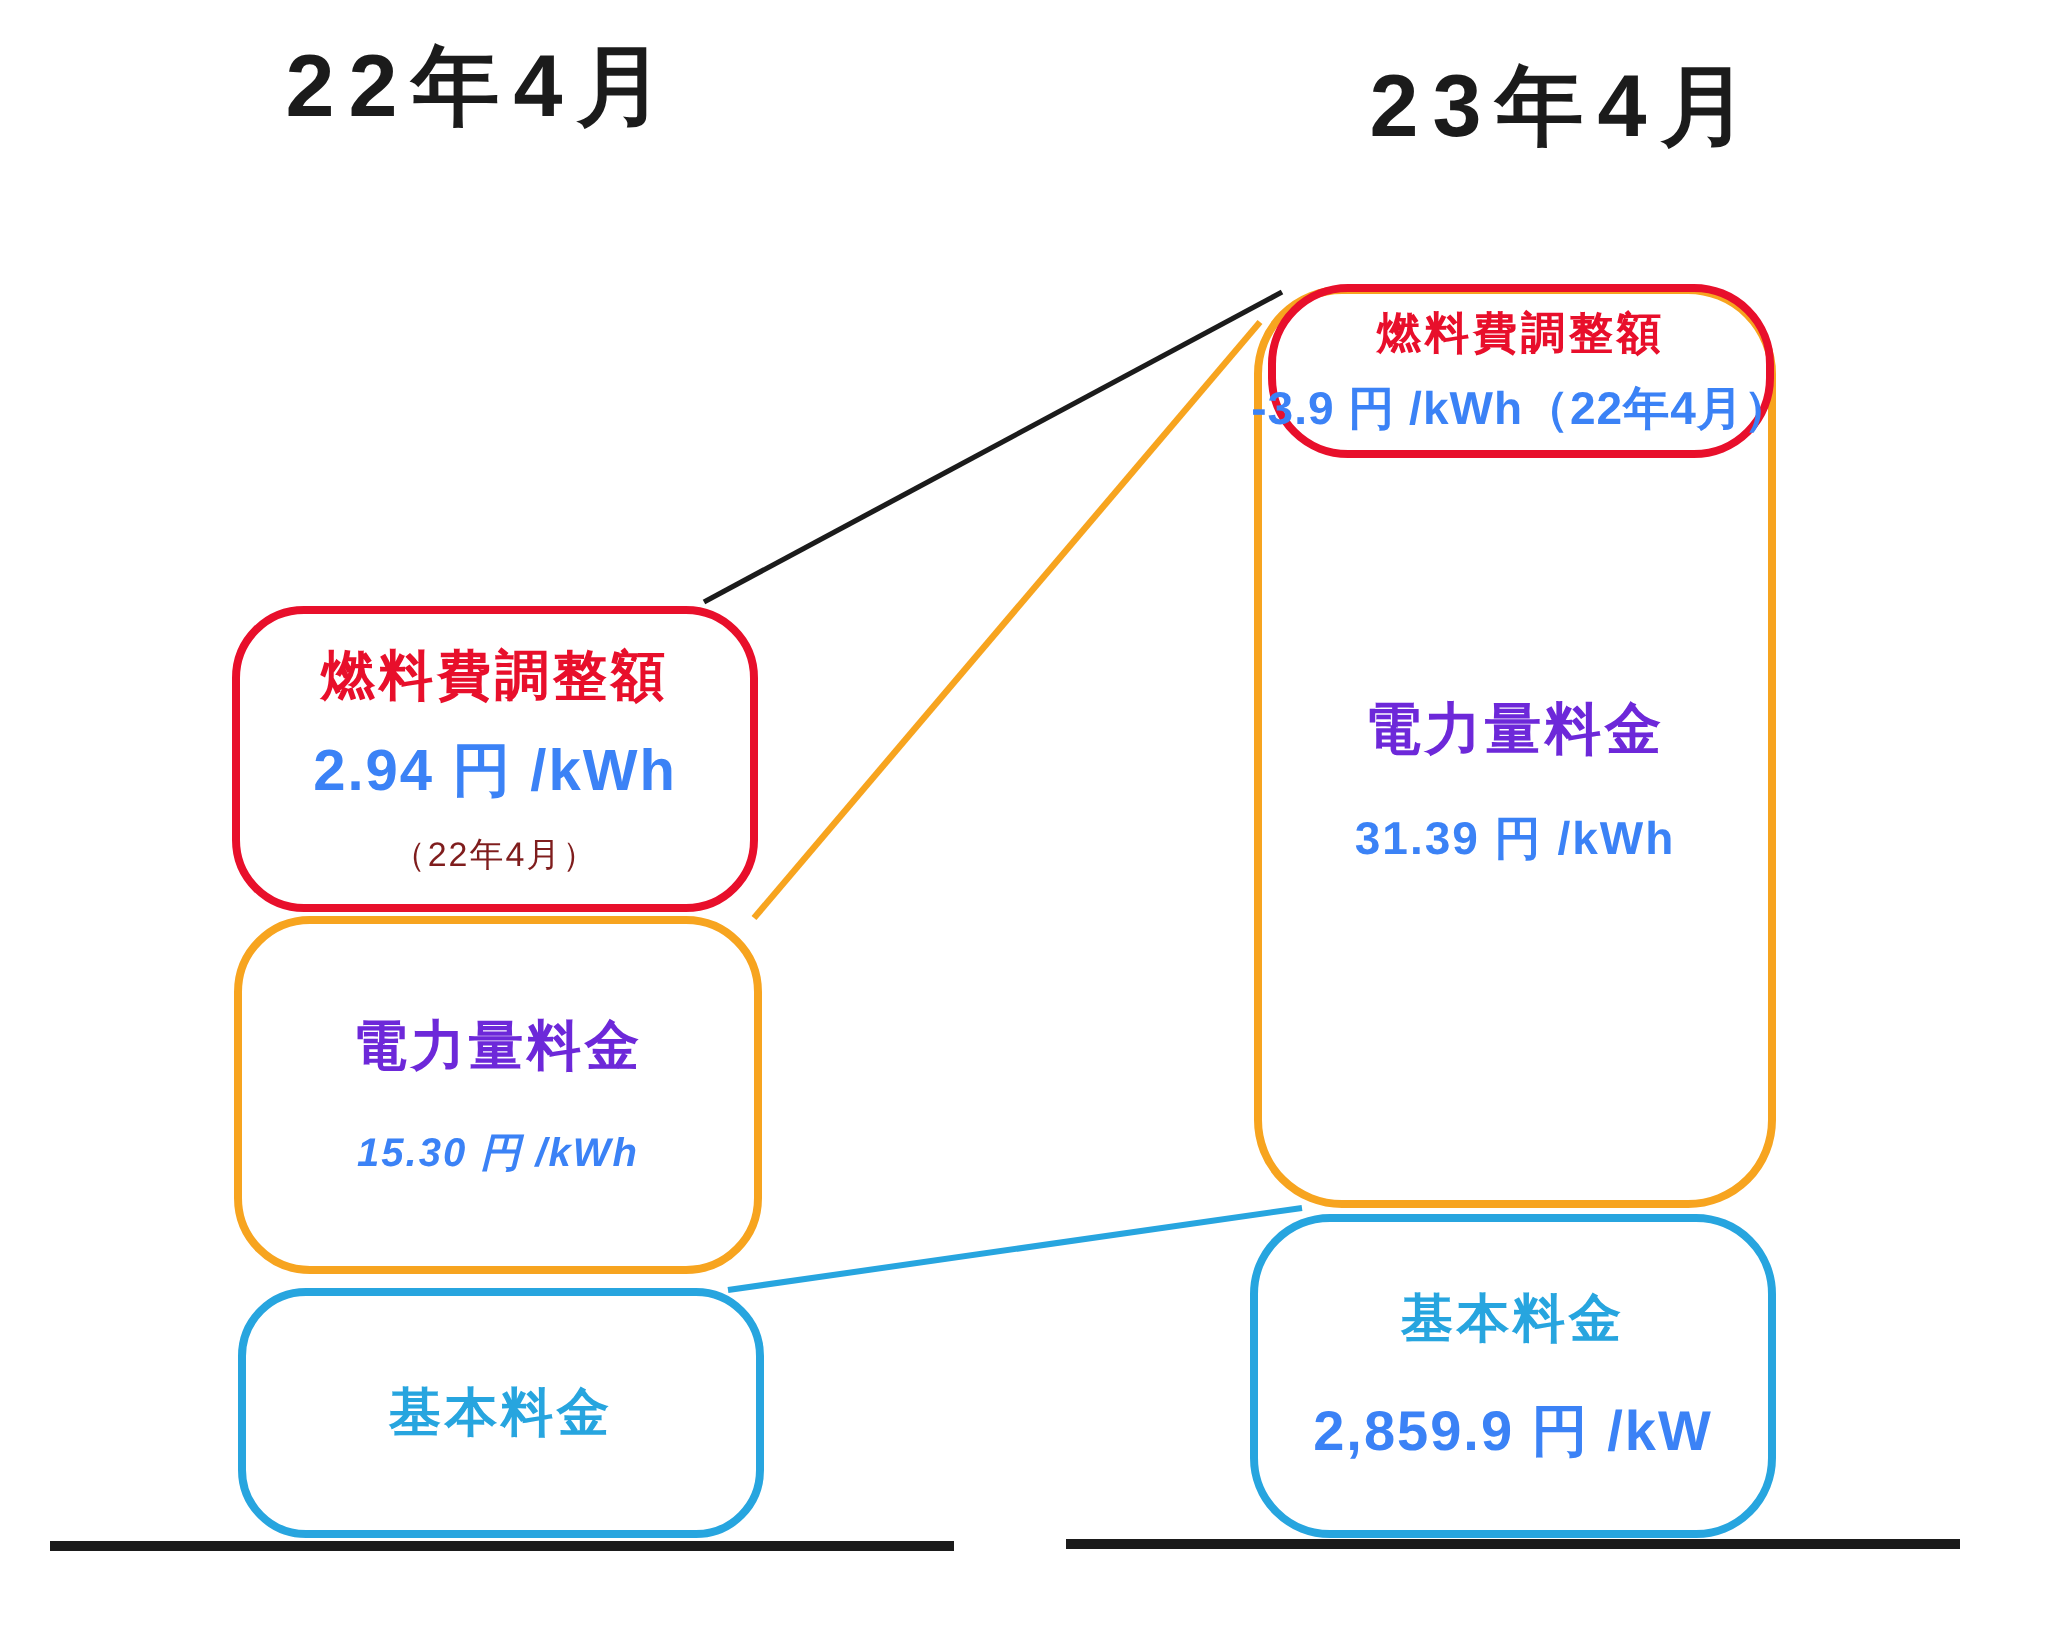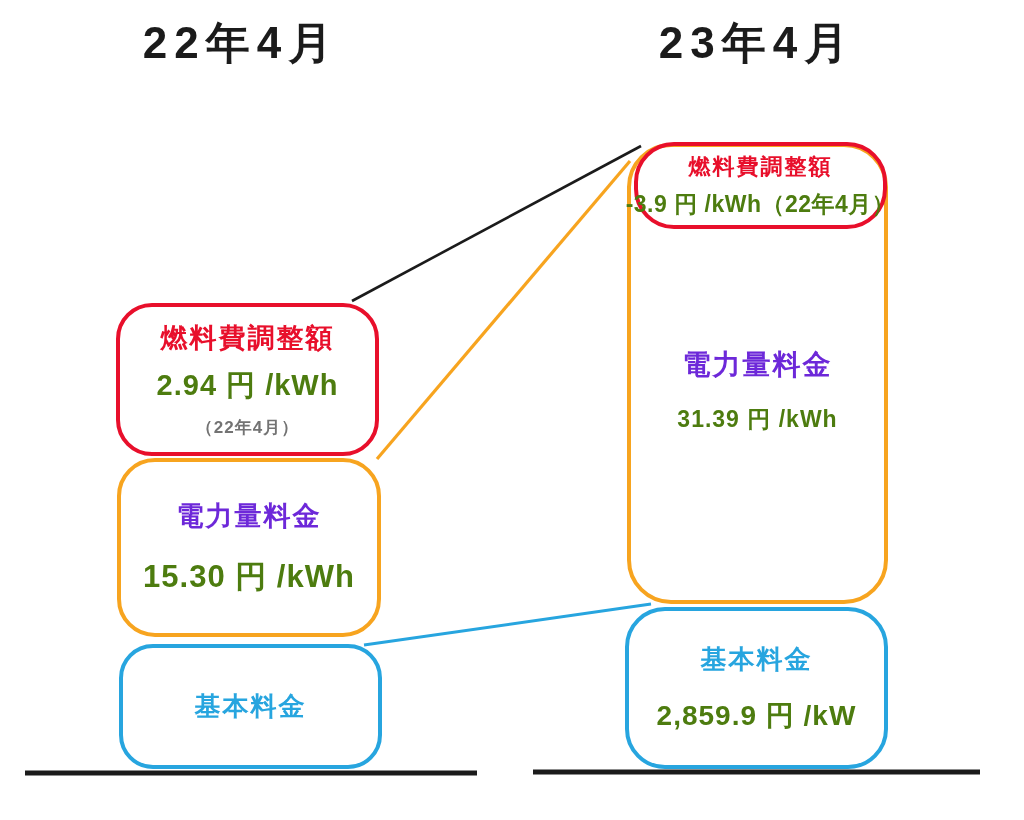--- a/index.html
+++ b/index.html
@@ -23,36 +23,36 @@
     top: 14px;
     width: 270px;
     text-align: center;
     font-size: 44px;
     font-weight: 800;
     letter-spacing: 7px;
     color: #1b1b1b;
     white-space: nowrap;
   }
   .col-title.left  { left: 106px; }
-  .col-title.right { left: 622px; }
+  .col-title.right { left: 648px; margin-top: 10px; }
 
   .box {
     position: absolute;
     box-sizing: border-box;
     display: flex;
     flex-direction: column;
     align-items: center;
     justify-content: center;
     background: transparent;
     text-align: right;
     white-space: nowrap;
   }
   .box .label { font-weight: 800; letter-spacing: 2px; }
-  .box .value { font-weight: 800; color: #4d7c0f; letter-spacing: 1px; }
-  .box .note  { font-weight: 700; color: #737373; letter-spacing: 1px; }
+  .box .value { font-weight: 800; color: #3b82f6; letter-spacing: 1px; }
+  .box .note  { font-weight: 400; color: #7f1d1d; letter-spacing: 1px; }
 
   .red-border    { border: 4.5px solid #e80f2b; }
   .orange-border { border: 4.5px solid #f7a41f; }
   .blue-border   { border: 4.5px solid #27a5df; }
   .red-text    { color: #e80f2b; }
   .orange-text { color: #6d28d9; }
   .blue-text   { color: #27a5df; }
 
   
   .left-fuel {
@@ -61,21 +61,21 @@
   }
   .left-fuel .label { font-size: 27px; }
   .left-fuel .value { font-size: 29px; }
   .left-fuel .note  { font-size: 17px; }
 
   .left-energy {
     left: 117px; top: 458px; width: 264px; height: 179px;
     border-radius: 38px; gap: 22px;
   }
   .left-energy .label { font-size: 27px; }
-  .left-energy .value { font-size: 31px; }
+  .left-energy .value { font-size: 20px; font-style: italic; }
 
   .left-basic {
     left: 119px; top: 644px; width: 263px; height: 125px;
     border-radius: 34px; gap: 16px;
   }
   .left-basic .label { font-size: 26px; }
   .left-basic .value { font-size: 28px; }
 
   
   .right-energy {

